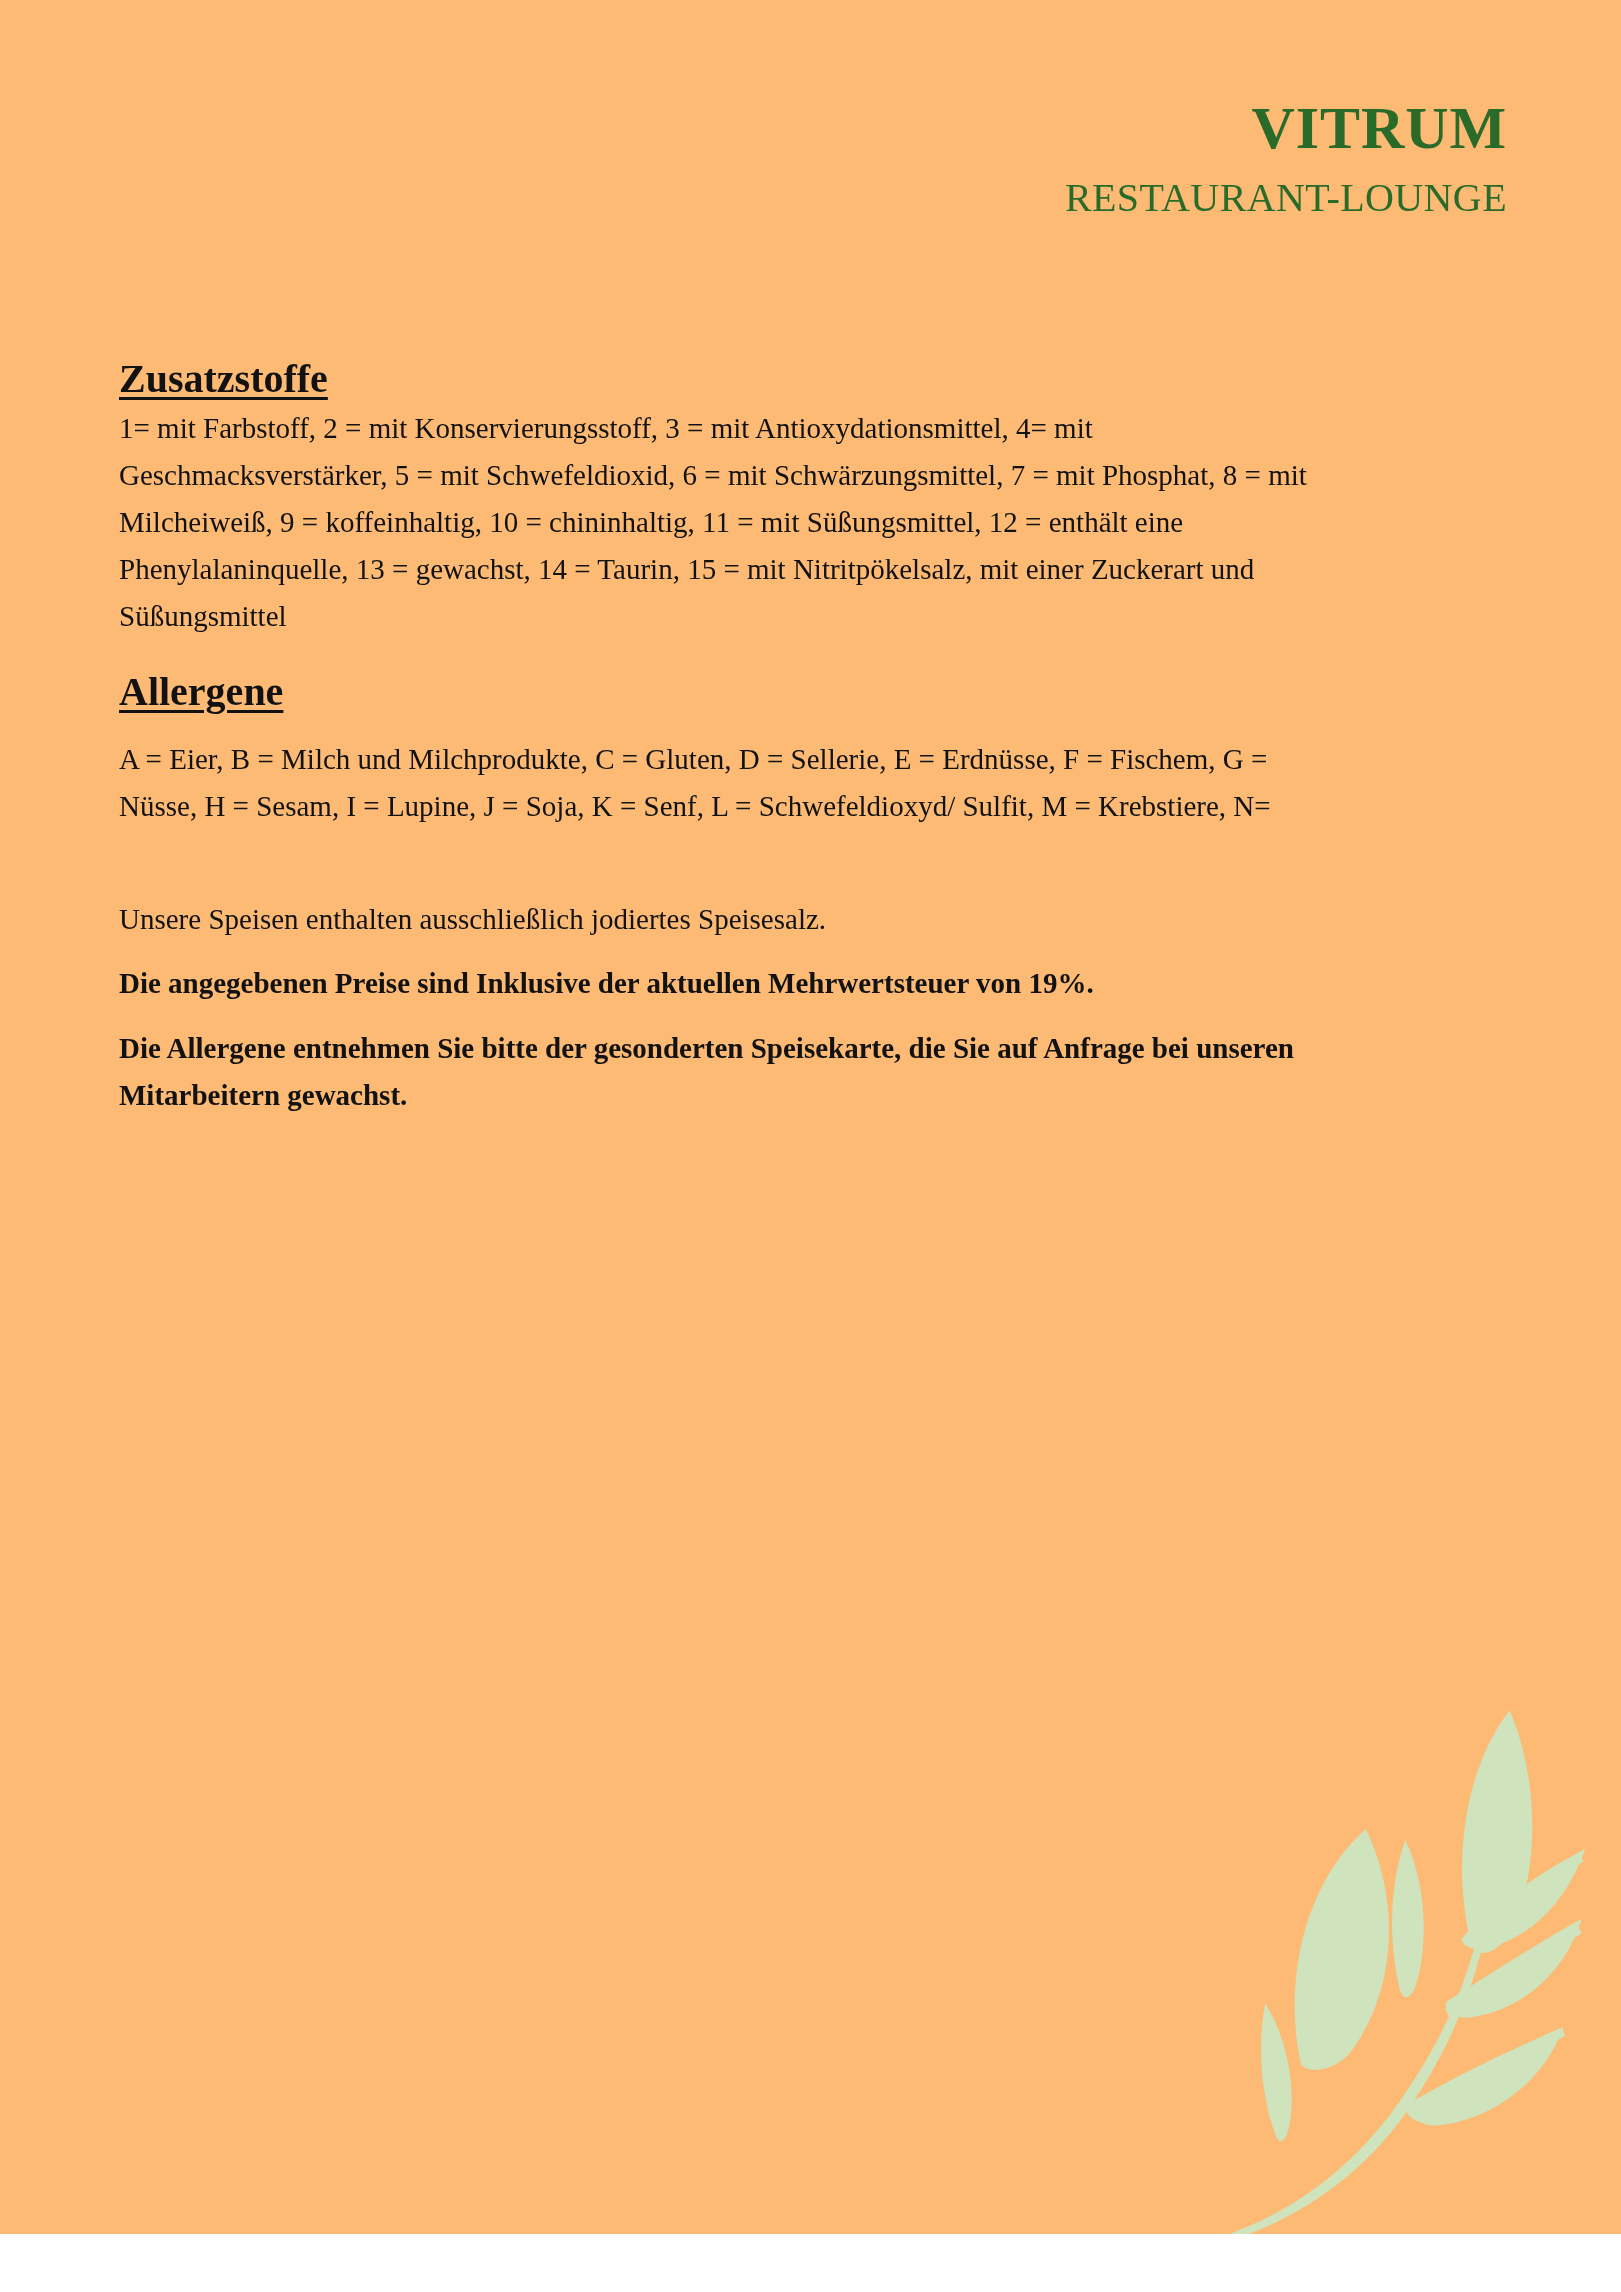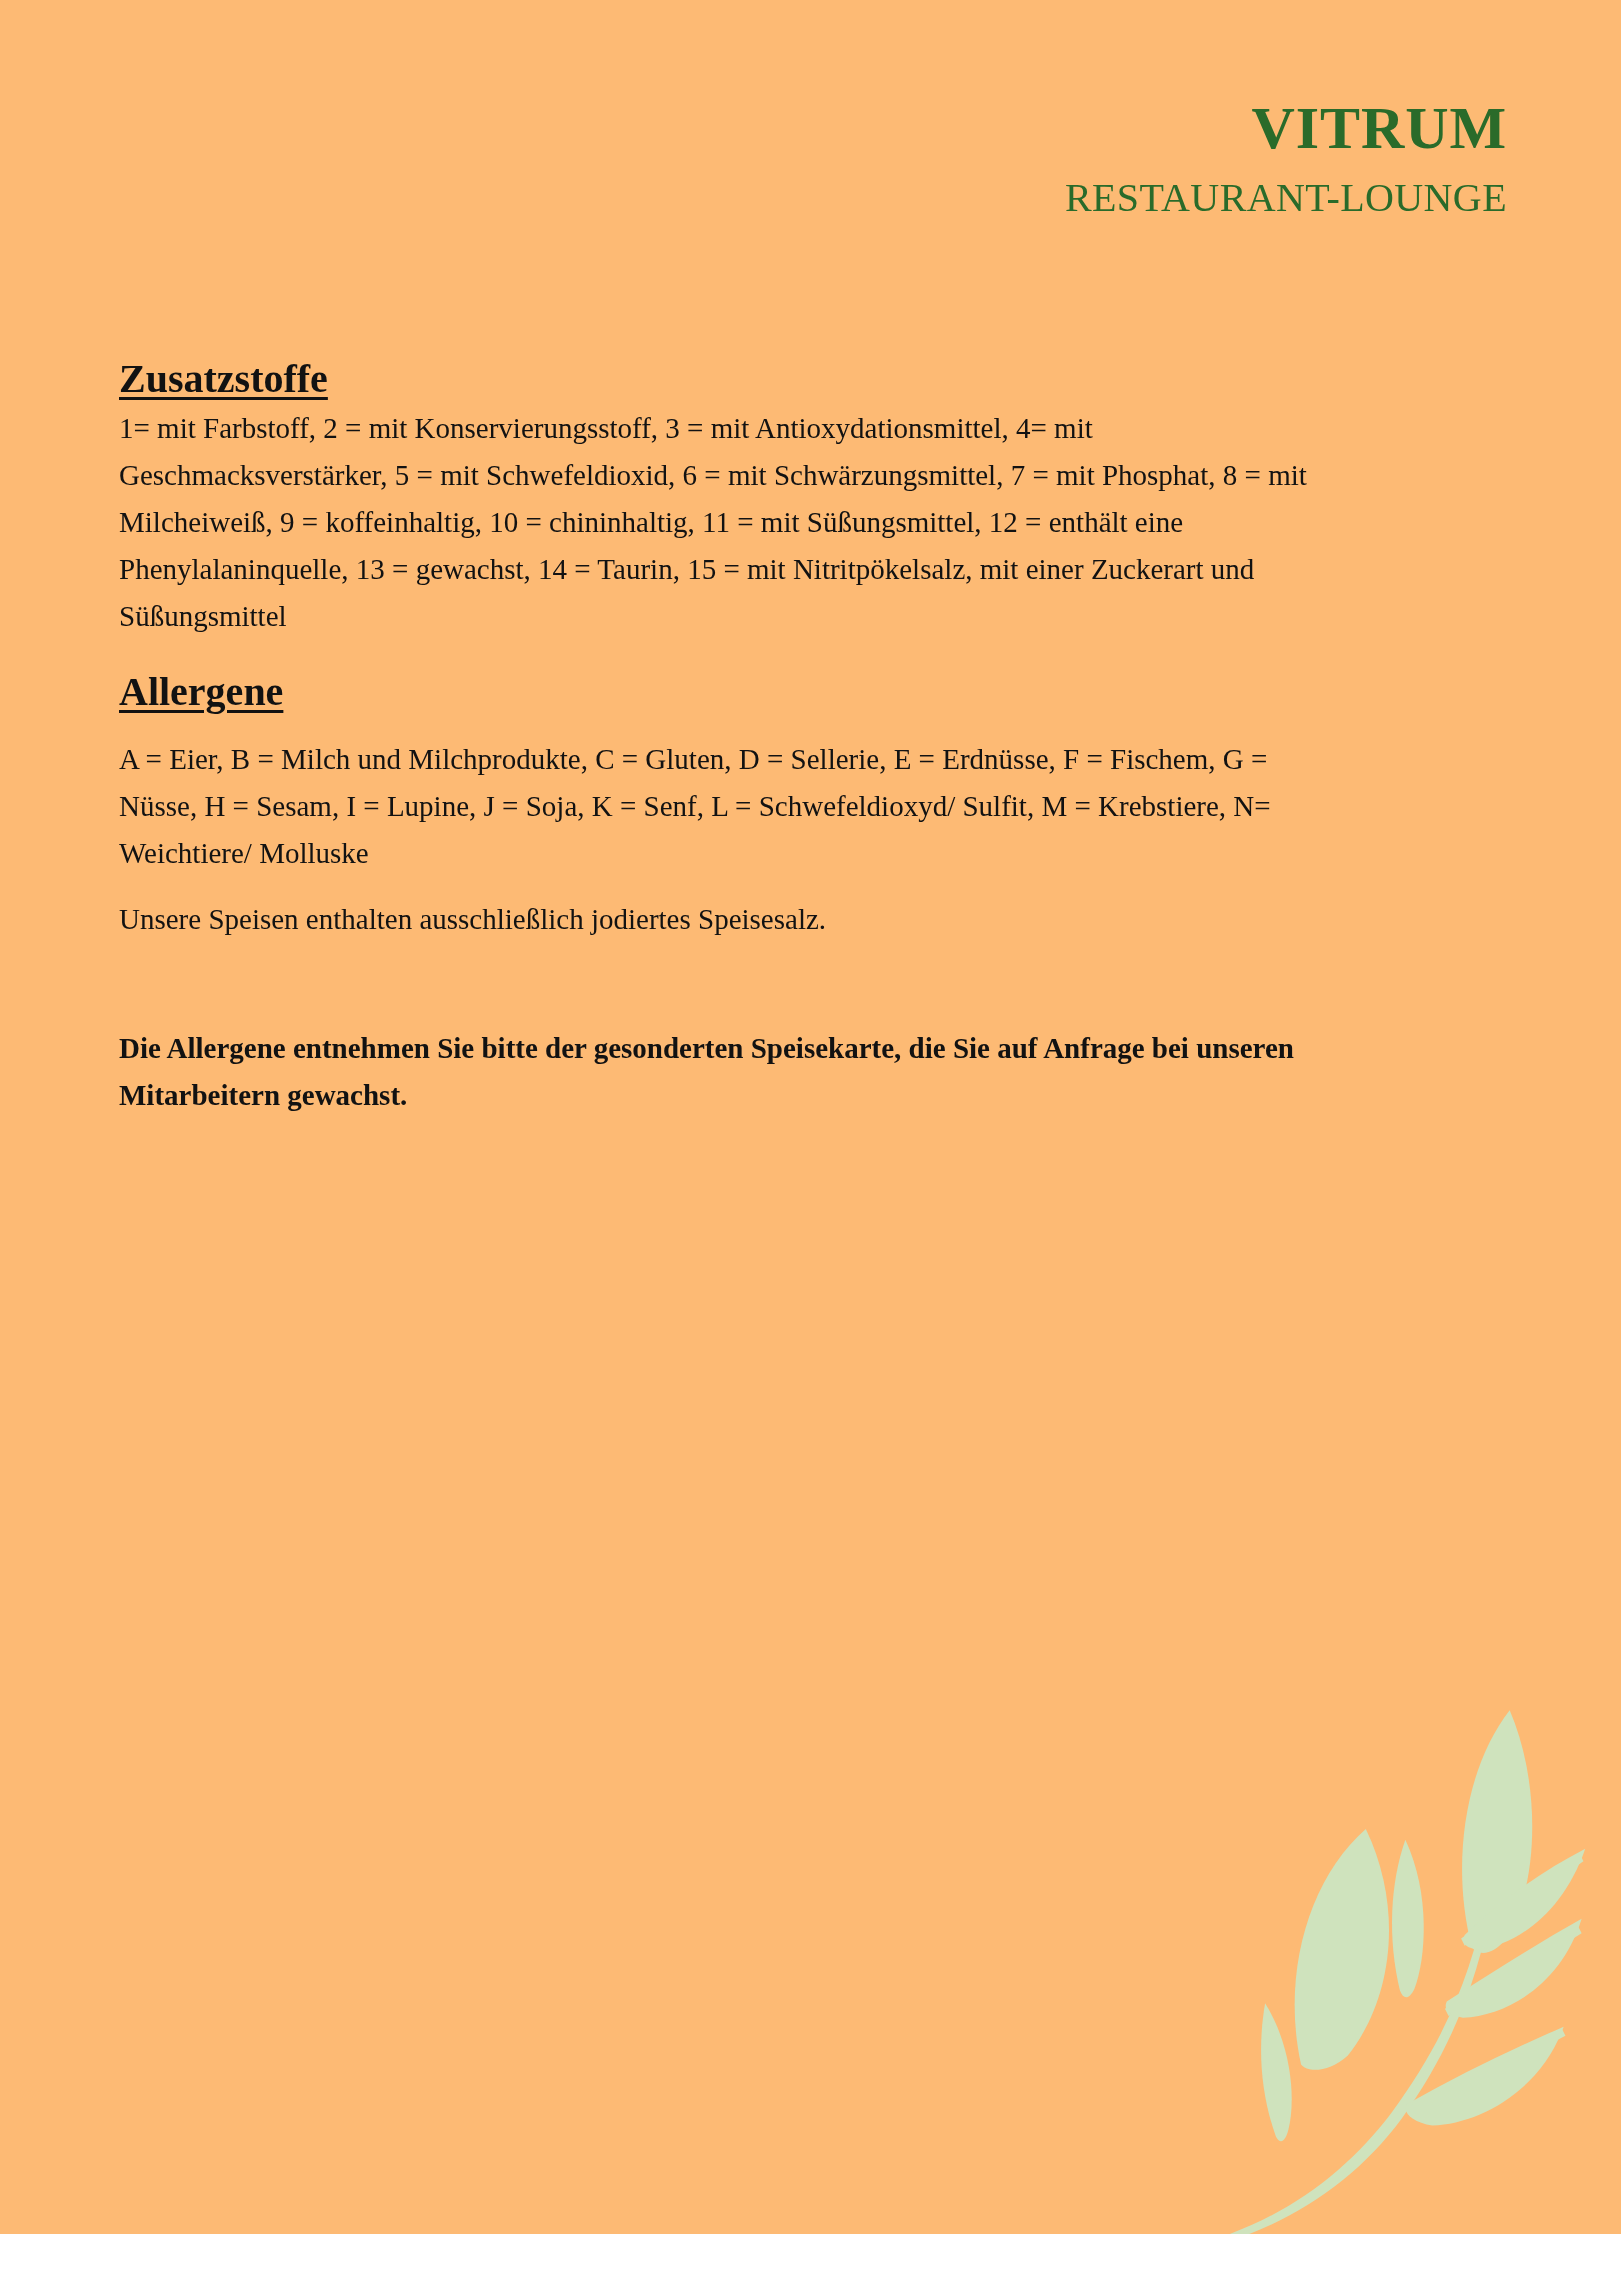--- a/index.html
+++ b/index.html
@@ -98,25 +98,25 @@
     <div class="line">Milcheiweiß, 9 = koffeinhaltig, 10 = chininhaltig, 11 = mit Süßungsmittel, 12 = enthält eine</div>
     <div class="line">Phenylalaninquelle, 13 = gewachst, 14 = Taurin, 15 = mit Nitritpökelsalz, mit einer Zuckerart und</div>
     <div class="line">Süßungsmittel</div>
   </div>
 
   <div id="heading-allergene" class="block section-heading">Allergene</div>
 
   <div id="para-allergene" class="block body-text">
     <div class="line">A = Eier, B = Milch und Milchprodukte, C = Gluten, D = Sellerie, E = Erdnüsse, F = Fischem, G =</div>
     <div class="line">Nüsse, H = Sesam, I = Lupine, J = Soja, K = Senf, L = Schwefeldioxyd/ Sulfit, M = Krebstiere, N=</div>
-    <div class="line">Weichtiere/ Molluske</div>
   </div>
 
   <div id="note-salt" class="block single-line">Unsere Speisen enthalten ausschließlich jodiertes Speisesalz.</div>
 
+  <div id="note-vat" class="block single-line bold-line">Die angegebenen Preise sind Inklusive der aktuellen Mehrwertsteuer von 19%.</div>
 
   <div id="note-allergen" class="block body-text bold">
     <div class="line">Die Allergene entnehmen Sie bitte der gesonderten Speisekarte, die Sie auf Anfrage bei unseren</div>
     <div class="line">Mitarbeitern gewachst.</div>
   </div>
 
   <svg class="leaf-decoration" viewBox="0 0 460 615" xmlns="http://www.w3.org/2000/svg" aria-hidden="true">
     <g fill="#cfe3bd">
 
       <path d="M10,606 C110,582 186,528 241,455 C300,375 330,300 346,218 L352,222 C338,308 305,388 252,462 C194,540 112,590 11,612 Z"></path>

